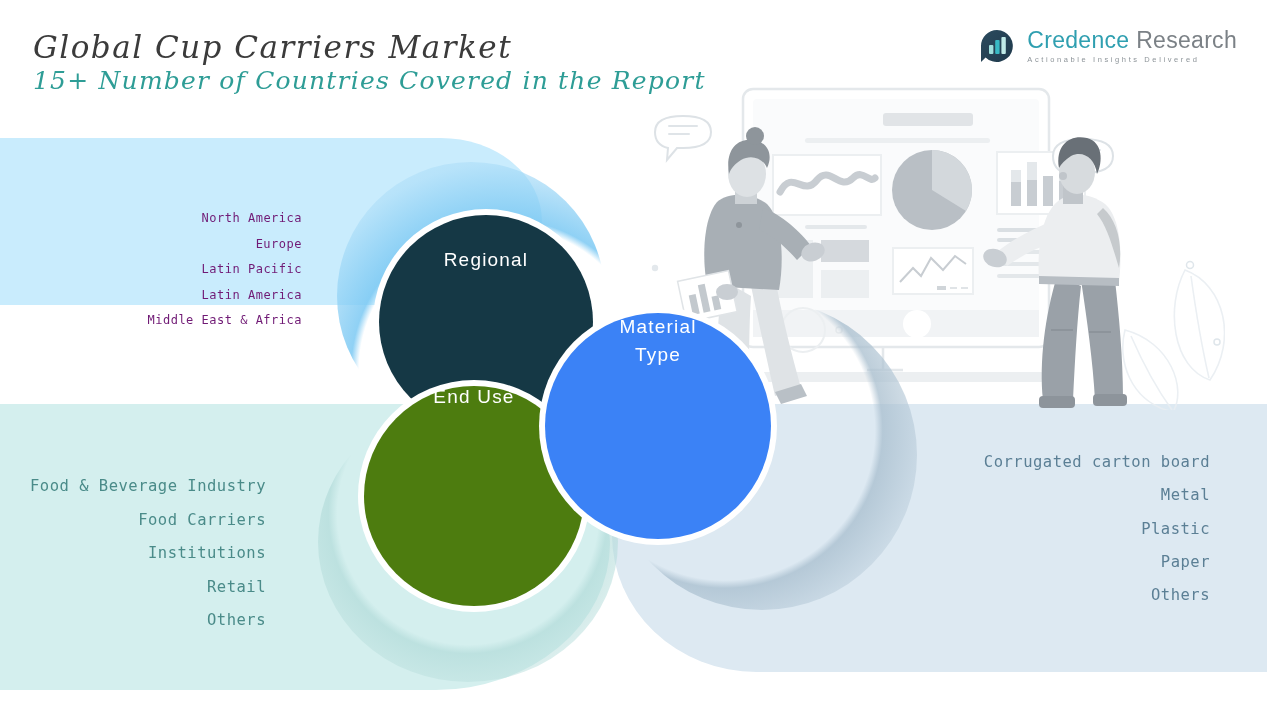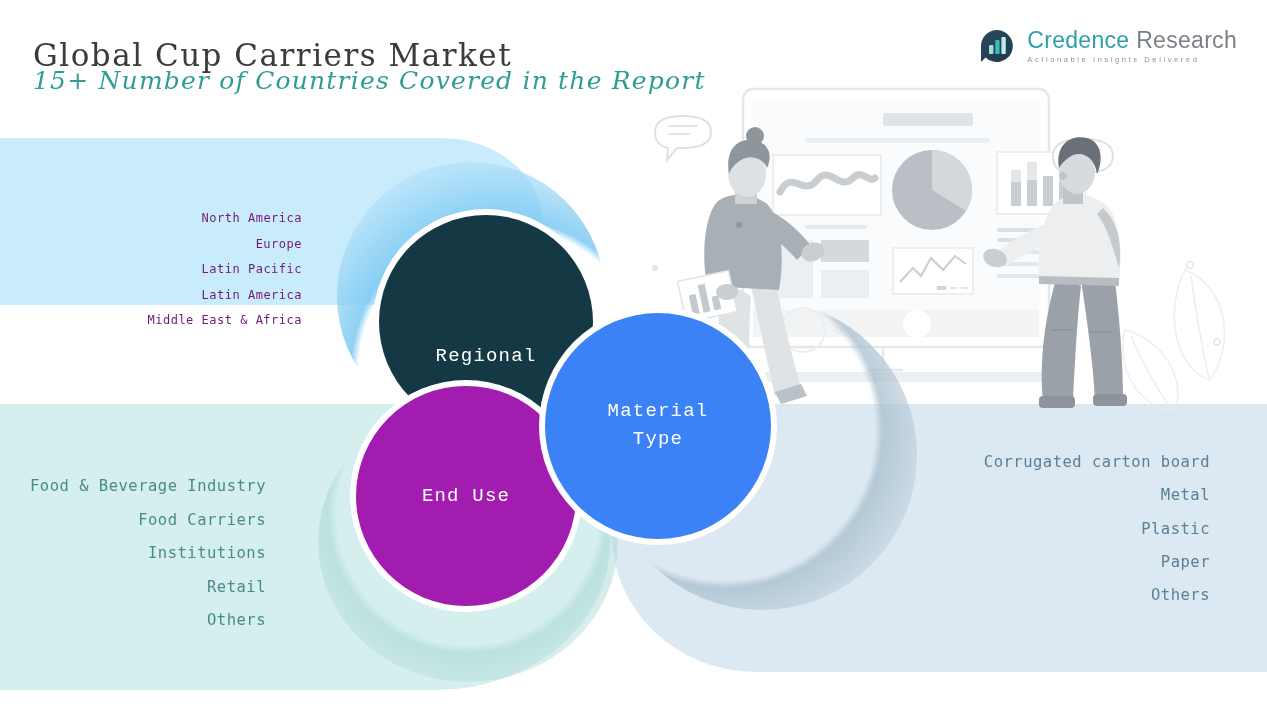--- a/index.html
+++ b/index.html
@@ -2,22 +2,22 @@
 <html><head>
 <meta charset="utf-8">
 <style>
   html,body{margin:0;padding:0;background:#ffffff;}
   body{width:1267px;height:713px;overflow:hidden;font-family:"DejaVu Sans Mono",monospace;}
 
   #stage{position:relative;width:1267px;height:713px;background:#ffffff;overflow:hidden;}
 
   
   .title{
-    position:absolute;left:33px;top:37px;
-    font-family:"DejaVu Serif",serif;
+    position:absolute;left:33px;top:29px;
+    font-family:"DejaVu Serif",serif;font-style:italic;
     font-size:31px;color:#3b3b3b;letter-spacing:1.5px;white-space:nowrap;
   }
   .subtitle{
     position:absolute;left:33px;top:66px;
     font-family:"DejaVu Serif",serif;font-style:italic;
     font-size:25px;color:#2e9d96;letter-spacing:1.2px;white-space:nowrap;
   }
 
   
   .logo{position:absolute;right:30px;top:28px;display:flex;align-items:center;gap:12px;}
@@ -62,32 +62,32 @@
     position:absolute;left:318px;top:402px;width:300px;height:280px;border-radius:50%;
     background:radial-gradient(circle at 50% 40%, rgba(170,214,212,0) 58%, rgba(173,216,214,.6) 62%, rgba(200,231,229,.45) 84%, rgba(212,239,238,0) 100%);
   }
 
   
   #illustration{position:absolute;left:625px;top:80px;width:600px;height:330px;}
 
   
   .bubble{
     position:absolute;border-radius:50%;
-    display:flex;align-items:center;justify-content:center;text-align:center;
-    color:#ffffff;font-family:Liberation Mono, monospace;
+    display:flex;align-items:flex-start;justify-content:center;text-align:center;
+    color:#ffffff;font-family:Liberation Sans, sans-serif;
     box-shadow:0 0 0 6px #ffffff;
   }
   #bubble-regional{
     left:379px;top:215px;width:214px;height:214px;background:#153845;
     font-size:19px;letter-spacing:1.2px;
     z-index:5;
   }
   #bubble-regional .bubble-label{transform:translateY(34px);}
   #bubble-enduse{
-    left:356px;top:386px;width:220px;height:220px;background:#a21caf;
+    left:364px;top:386px;width:220px;height:220px;background:#4d7c0f;
     font-size:19px;letter-spacing:1.2px;
     z-index:6;
   }
   #bubble-enduse .bubble-label{transform:translateY(0px);}
   #bubble-material{
     left:545px;top:313px;width:226px;height:226px;background:#3b82f6;
     font-size:19px;letter-spacing:1.2px;line-height:1.45;
     z-index:7;
   }
 

